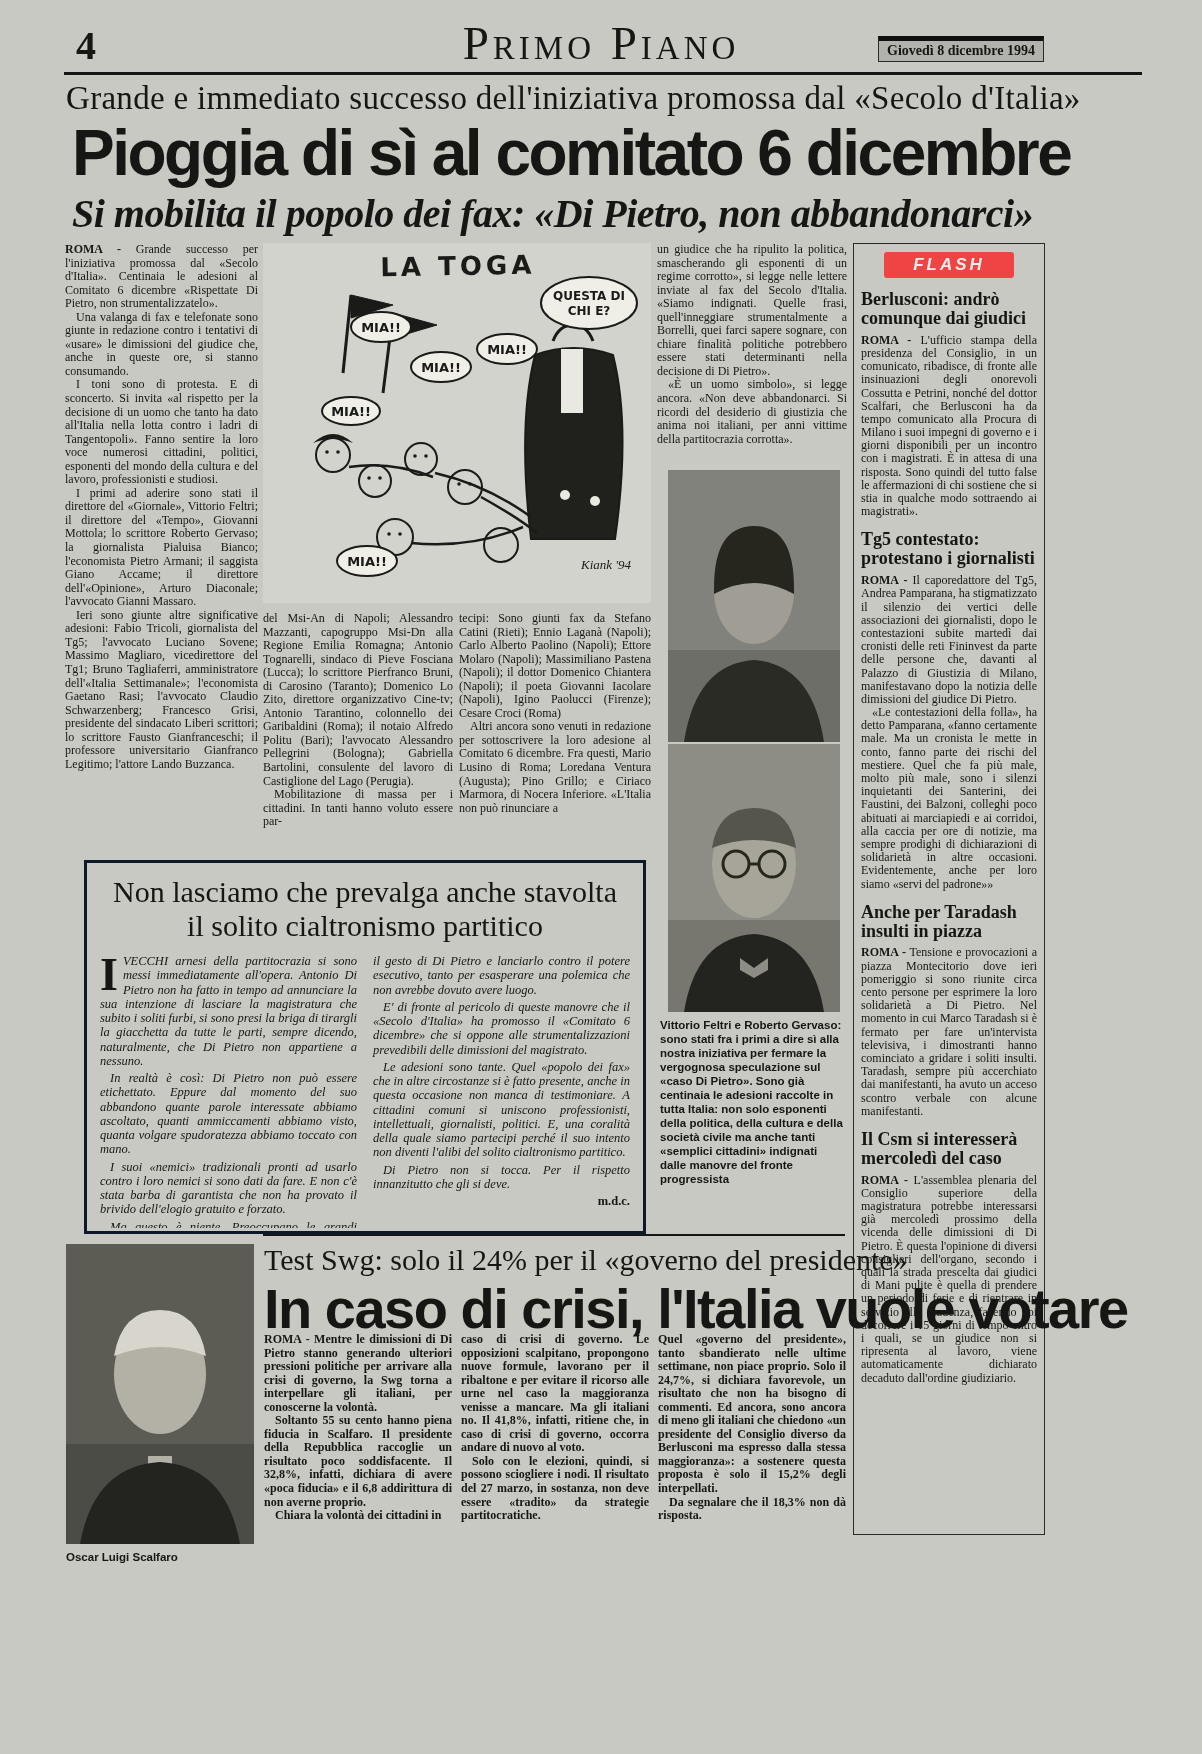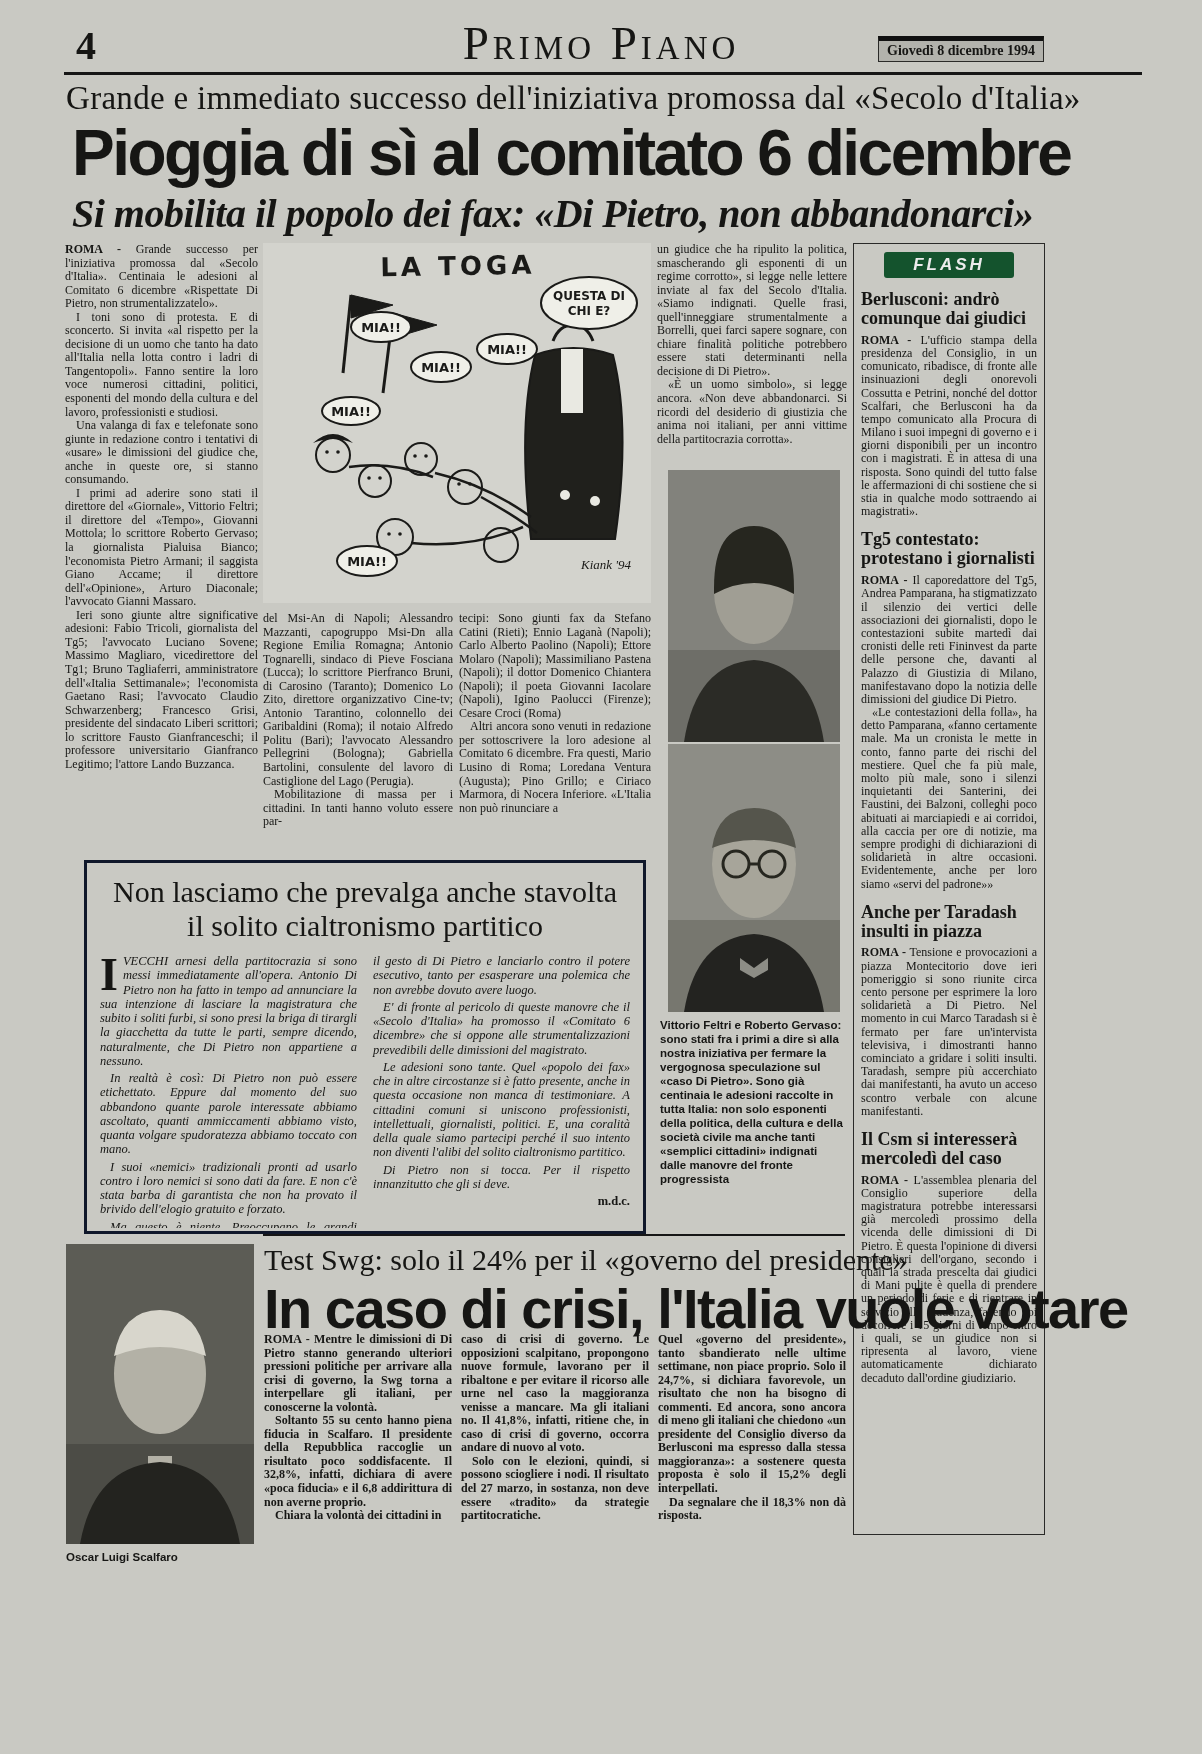--- a/index.html
+++ b/index.html
@@ -15,21 +15,21 @@
   .kicker{font-size:33px;letter-spacing:.3px;white-space:nowrap;text-align:right;}
   .headline{font-family:"Liberation Sans",sans-serif;font-weight:900;font-size:64px;
             letter-spacing:-2.5px;white-space:nowrap;}
   .subhead{font-style:italic;font-weight:700;font-size:40px;letter-spacing:-.5px;white-space:nowrap;}
   .bodycol{font-size:12px;line-height:1.13;text-align:justify;overflow:hidden;}
   .bodycol p{margin:0;text-indent:11px;}
   .bodycol p.noindent{text-indent:0;}
   .dl{font-weight:bold;}
   .cartoon-box{background:#d3d3cd;}
   .flash-box{border:1px solid #2a2a28;padding:8px 7px;overflow:hidden;}
-  .flash-badge{display:block;margin:0 auto 4px;width:130px;background:#14532d;color:#ececе6;
+  .flash-badge{display:block;margin:0 auto 4px;width:130px;background:#ef4444;color:#ececе6;
                color:#ececec;text-align:center;font-family:"Liberation Sans",sans-serif;
                font-weight:bold;font-style:italic;font-size:17px;letter-spacing:3px;
                padding:3px 0;border-radius:3px;}
   .flash-item h3{font-size:18px;line-height:1.05;margin:12px 0 6px;}
   .flash-item .bodycol{font-size:12px;line-height:1.1;}
   .photo{overflow:hidden;background:#7c7c76;}
   .caption{font-family:"Liberation Sans",sans-serif;font-weight:bold;font-size:11.5px;
            line-height:1.22;text-align:left;}
   .editorial{border:3px solid #0f172a;padding:12px 13px 8px;}
   .ed-title{text-align:center;font-size:30px;line-height:1.12;margin-bottom:12px;}
@@ -53,22 +53,22 @@
   <div class="abs section-title" style="left:0;right:0;top:16px;">Primo Piano</div>
   <div class="abs datebox" style="left:878px;top:36px;width:166px;">Giovedì 8 dicembre 1994</div>
   <div class="abs rule" style="left:64px;top:72px;width:1078px;height:3px;"></div>
 
   <div class="abs kicker" style="left:66px;top:80px;">Grande e immediato successo dell'iniziativa promossa dal «Secolo d'Italia»</div>
   <div class="abs headline" style="left:72px;top:116px;">Pioggia di sì al comitato 6 dicembre</div>
   <div class="abs subhead" style="left:72px;top:190px;">Si mobilita il popolo dei fax: «Di Pietro, non abbandonarci»</div>
 
   <div class="abs bodycol" style="left:65px;top:243px;width:193px;height:602px;">
     <p class="noindent"><b class="dl">ROMA -</b> <span>Grande successo per l'iniziativa promossa dal «Secolo d'Italia». Centinaia le adesioni al Comitato 6 dicembre «Rispettate Di Pietro, non strumentalizzatelo».</span></p>
+    <p>Una valanga di fax e telefonate sono giunte in redazione contro i tentativi di «usare» le dimissioni del giudice che, anche in queste ore, si stanno consumando.</p>
     <p>I toni sono di protesta. E di sconcerto. Si invita «al rispetto per la decisione di un uomo che tanto ha dato all'Italia nella lotta contro i ladri di Tangentopoli». Fanno sentire la loro voce numerosi cittadini, politici, esponenti del mondo della cultura e del lavoro, professionisti e studiosi.</p>
-    <p>Una valanga di fax e telefonate sono giunte in redazione contro i tentativi di «usare» le dimissioni del giudice che, anche in queste ore, si stanno consumando.</p>
     <p>I primi ad aderire sono stati il direttore del «Giornale», Vittorio Feltri; il direttore del «Tempo», Giovanni Mottola; lo scrittore Roberto Gervaso; la giornalista Pialuisa Bianco; l'economista Pietro Armani; il saggista Giano Accame; il direttore dell'«Opinione», Arturo Diaconale; l'avvocato Gianni Massaro.</p>
     <p>Ieri sono giunte altre significative adesioni: Fabio Tricoli, giornalista del Tg5; l'avvocato Luciano Sovene; Massimo Magliaro, vicedirettore del Tg1; Bruno Tagliaferri, amministratore dell'«Italia Settimanale»; l'economista Gaetano Rasi; l'avvocato Claudio Schwarzenberg; Francesco Grisi, presidente del sindacato Liberi scrittori; lo scrittore Fausto Gianfranceschi; il professore universitario Gianfranco Legitimo; l'attore Lando Buzzanca.</p>
   </div>
 
   <div class="abs cartoon-box" style="left:263px;top:243px;width:388px;height:360px;">
     <svg width="388" height="360" viewBox="0 0 388 360">
       <rect width="388" height="360" fill="#d3d3cd"></rect>
       <text x="195" y="32" text-anchor="middle" font-family="DejaVu Sans, sans-serif" font-size="26" font-weight="bold" letter-spacing="4" fill="#1a1a18" transform="rotate(-1 195 32)">LA TOGA</text>
 
       <g stroke="#1a1a18" fill="#1a1a18">

